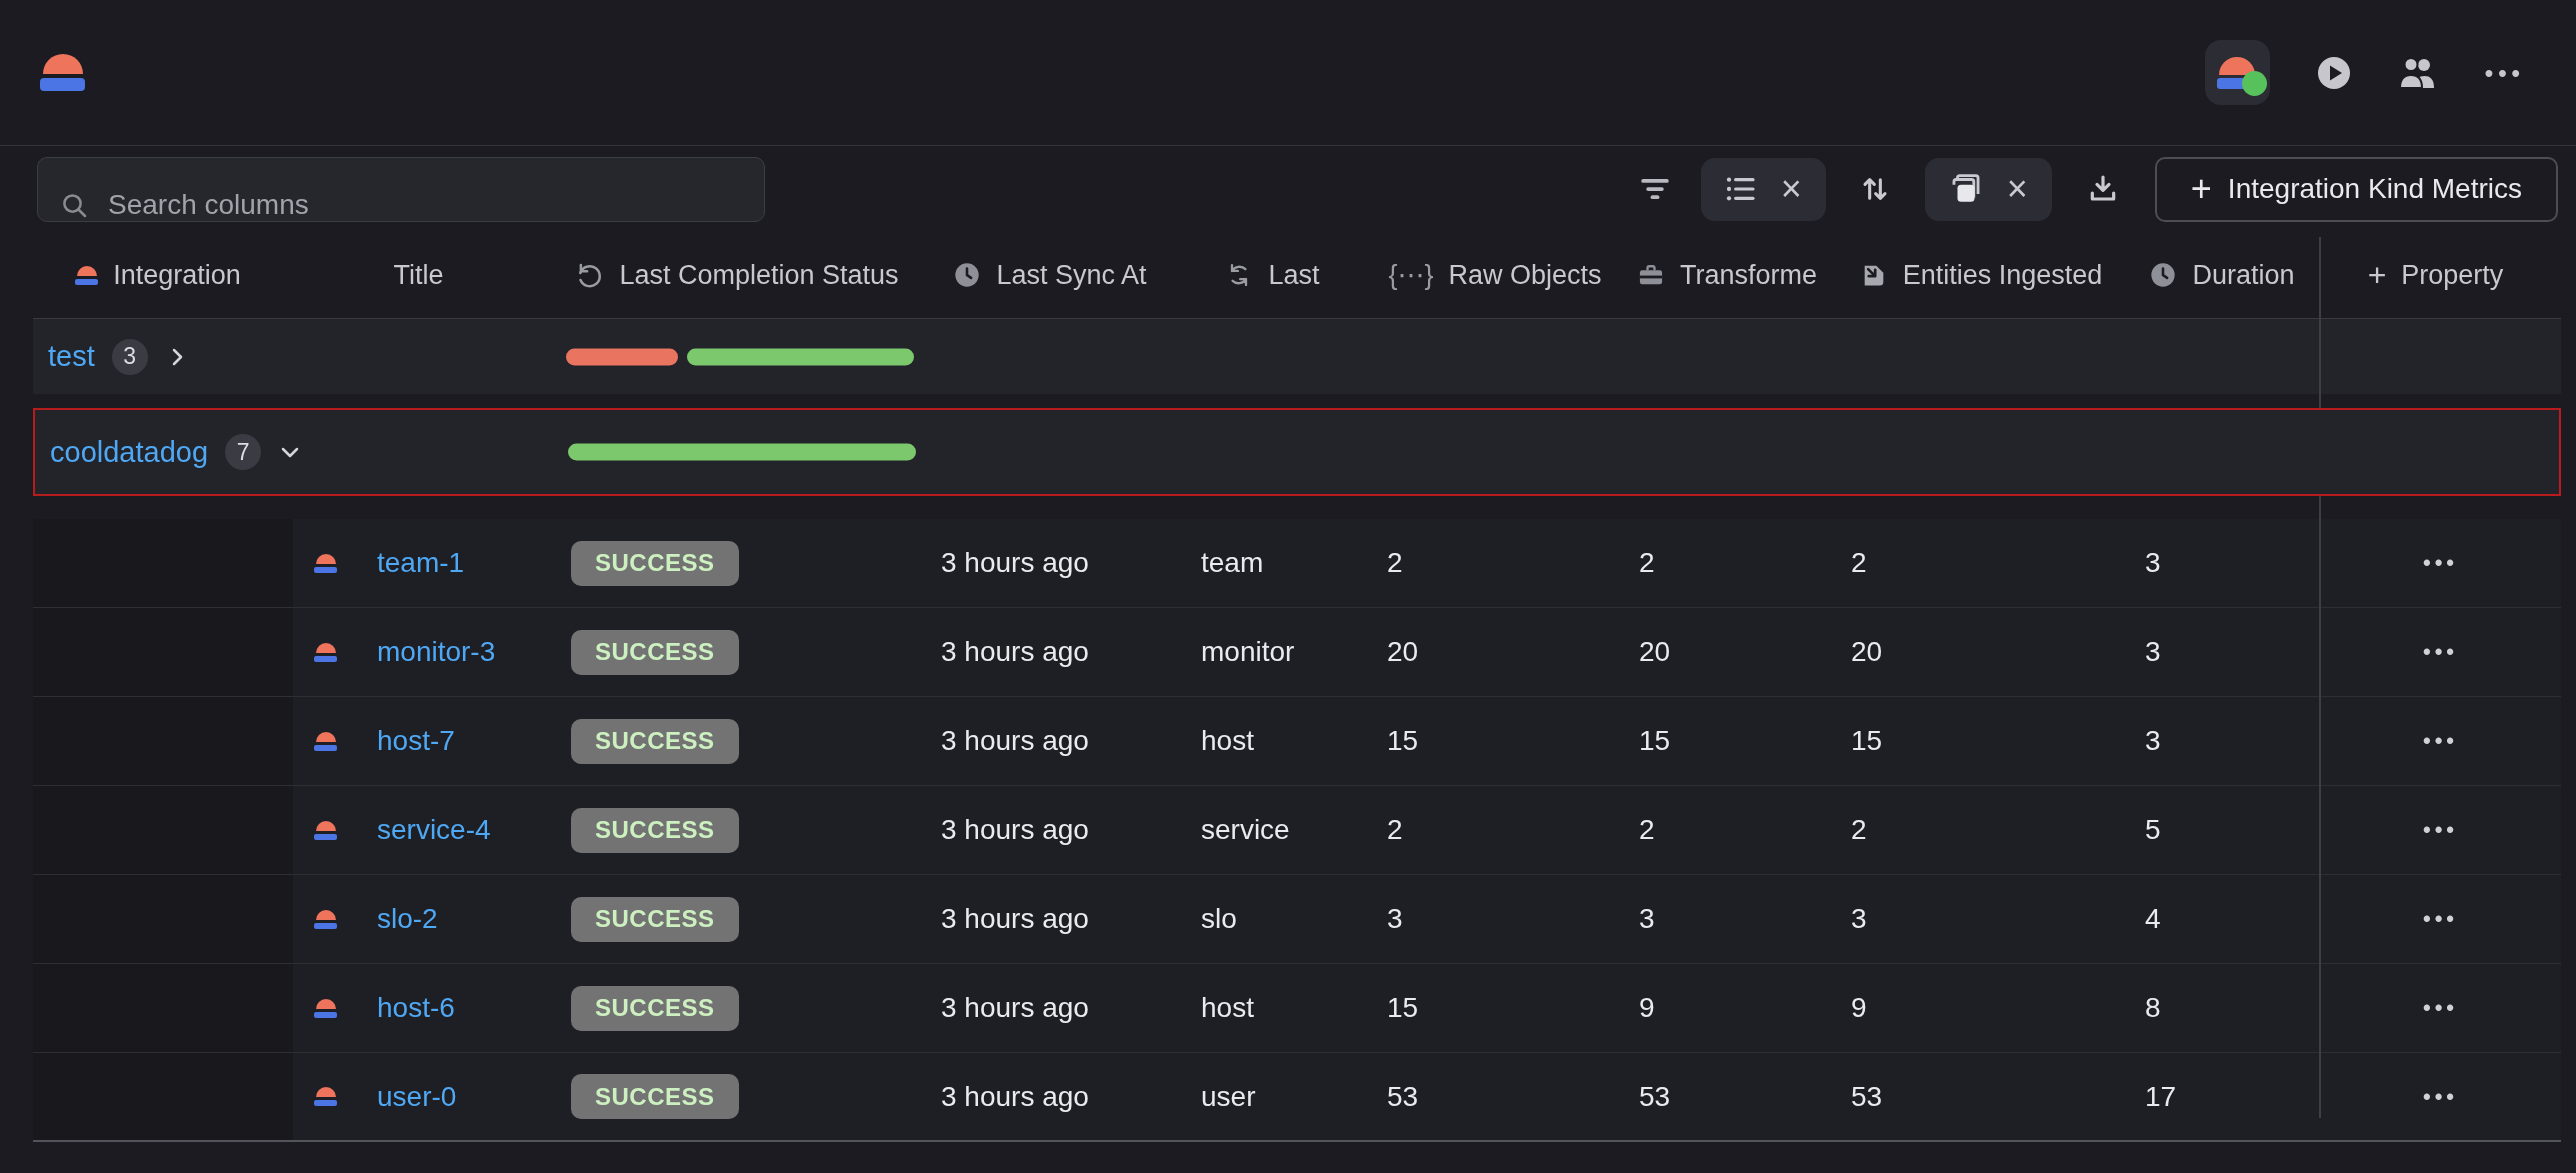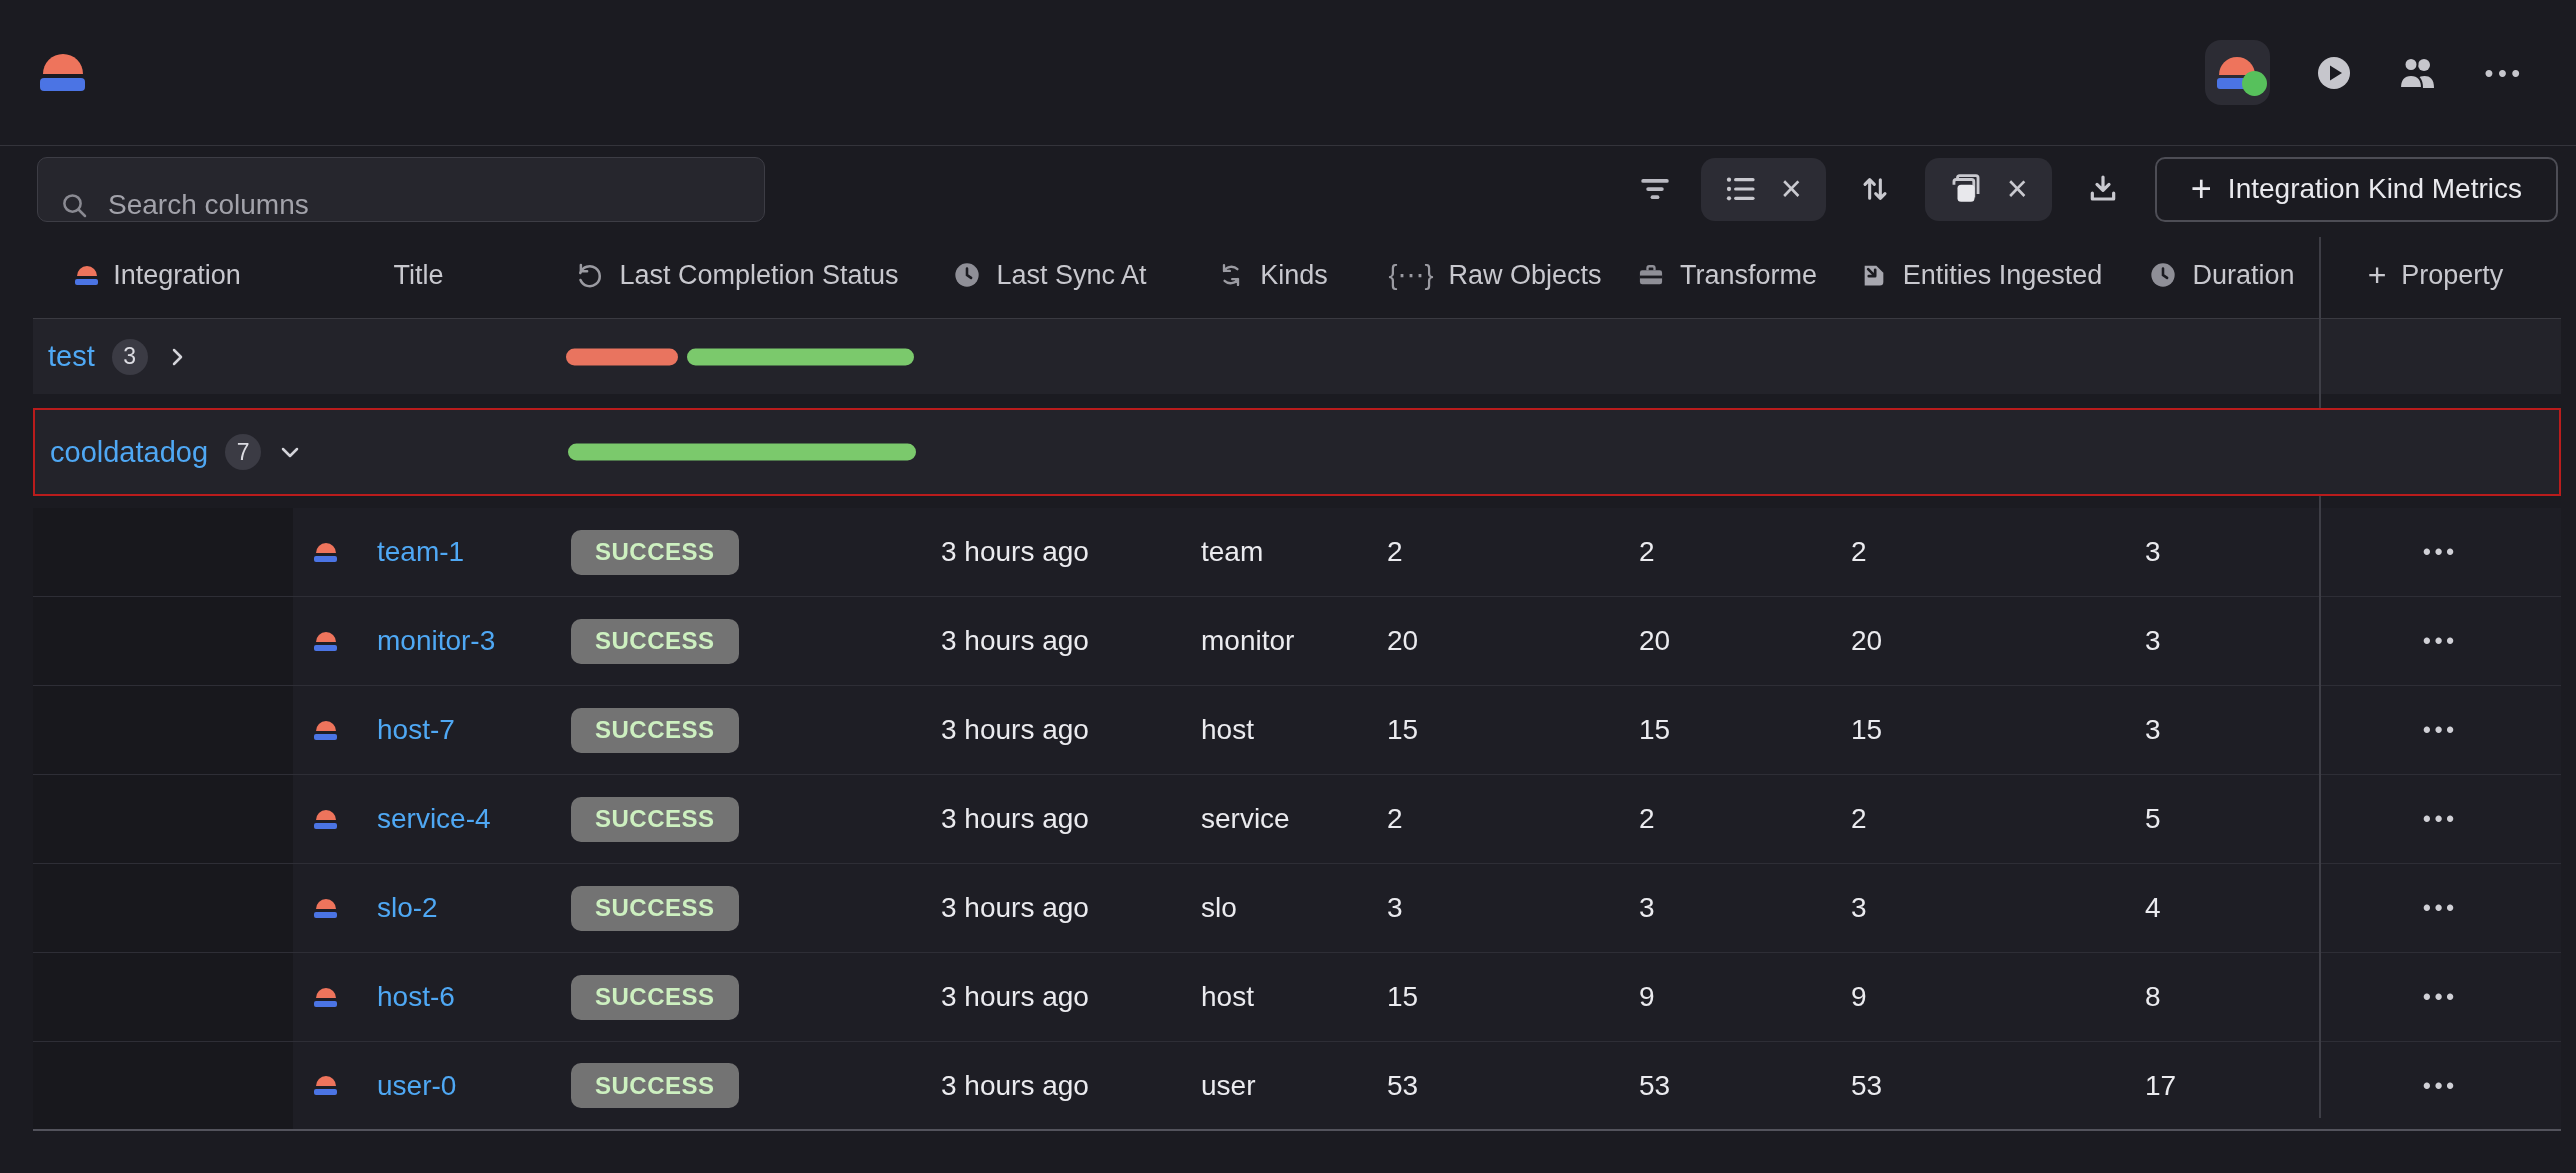--- a/index.html
+++ b/index.html
@@ -112,21 +112,21 @@
     width:36px; height:36px; border-radius:50%; background:#3b3b44;
     color:#dcdce2; font-size:23px; display:flex; align-items:center; justify-content:center;
   }
   .bars{
     position:absolute; left:533px; top:50%; transform:translateY(-50%);
     display:flex; gap:9px;
   }
   .bar{ height:17px; border-radius:9px; display:block; }
 
   
-  .tbody{ position:absolute; left:33px; top:508px; width:2528px; }
+  .tbody{ position:absolute; left:33px; top:519px; width:2528px; }
   .drow{
     height:89px; background:#1e1e25; border-bottom:1px solid #2e2e36;
   }
   .drow:last-child{ border-bottom:2px solid #53535c; }
   .td{ display:flex; align-items:center; font-size:28px; color:#ebebef; overflow:hidden; white-space:nowrap; }
   .c-indent{ background:#18181d; }
   .c-title{ padding-left:21px; gap:40px; }
   .row-link{ color:#4fa8f4; font-size:28px; cursor:pointer; }
   .c-status{ padding-left:17px; }
   .badge-success{
@@ -291,21 +291,21 @@
     </span>
     <span>Last Sync At</span>
   </div>
   <div class="th">
     <span class="hicon">
       <svg width="28" height="28" viewBox="0 0 24 24" fill="none" stroke="#9b9ba2" stroke-width="2" stroke-linecap="round" stroke-linejoin="round">
           <path d="M17.5 7 A7.5 7.5 0 0 0 6 8.5 M6 3.5 v5 h5"></path>
           <path d="M6.5 17 A7.5 7.5 0 0 0 18 15.5 M18 20.5 v-5 h-5"></path>
         </svg>
     </span>
-    <span>Kinds</span>
+    <span>Last</span>
   </div>
   <div class="th">
     <span class="braces-glyph">{⋯}</span>
     <span>Raw Objects</span>
   </div>
   <div class="th">
     <span class="hicon">
       <svg width="28" height="28" viewBox="0 0 24 24">
           <rect x="2.5" y="8" width="19" height="12" rx="2" fill="#8f8f97"></rect>
           <path d="M9 8 V6 a1.5 1.5 0 0 1 1.5-1.5 h3 A1.5 1.5 0 0 1 15 6 v2" fill="none" stroke="#8f8f97" stroke-width="2"></path>

